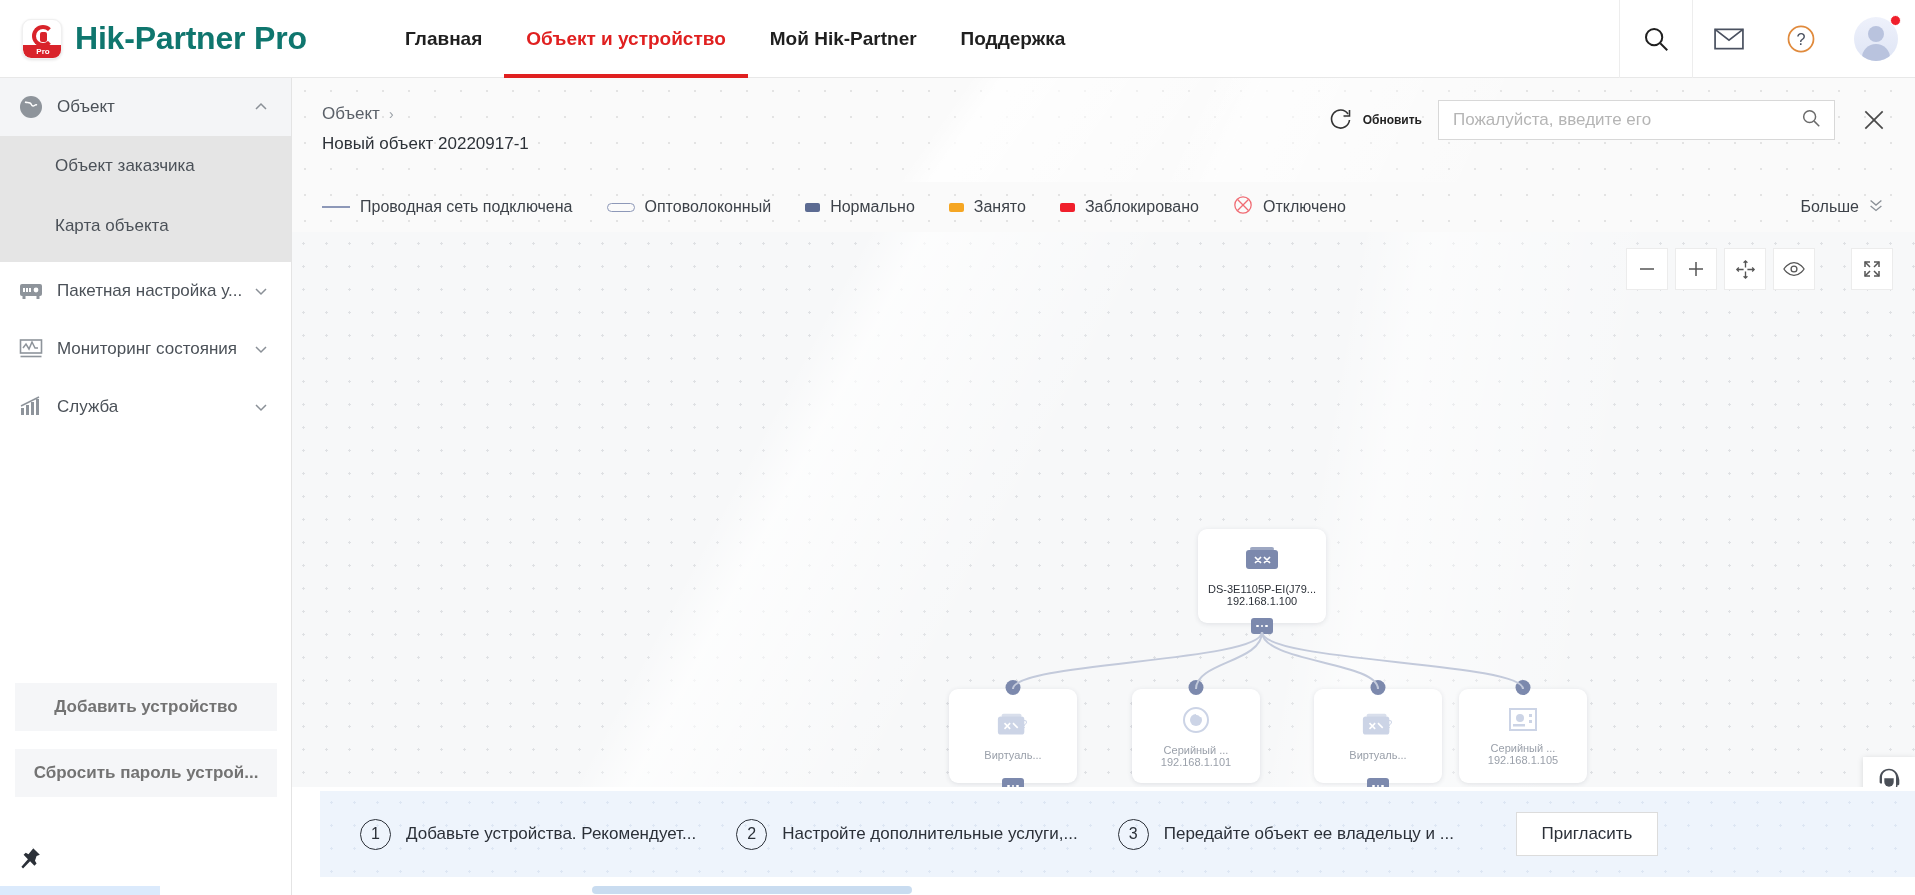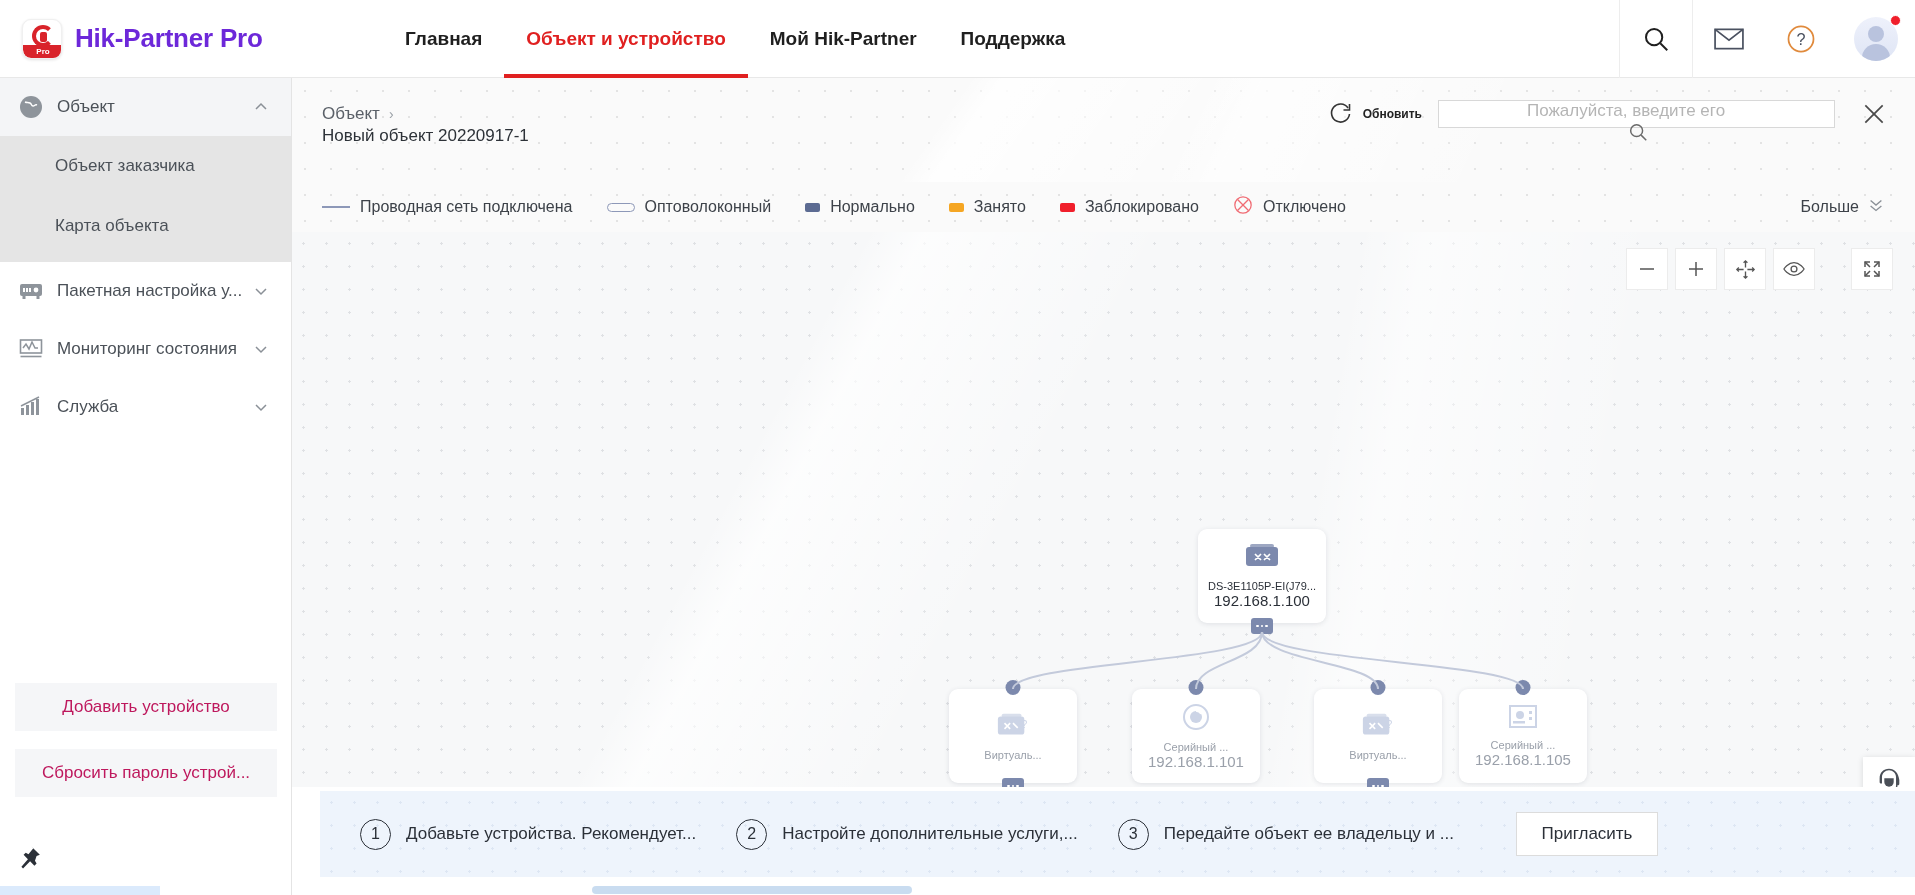--- a/index.html
+++ b/index.html
@@ -32,21 +32,21 @@
     position: absolute; left: 17px; top: 12px; width: 7px; height: 10px;
     background: #d9232a; border-radius: 2px;
   }
   .brand-logo .pro {
     position: absolute; left: 0; bottom: 0; width: 40px; height: 13px;
     background: #d9232a; color: #fff; font-size: 8px; line-height: 13px;
     text-align: center; font-weight: bold;
     border-radius: 0 0 8px 8px;
   }
   .brand-name {
-    margin-left: 13px; font-size: 26px; font-weight: bold; color: #6d28d9;
+    margin-left: 13px; font-size: 32px; font-weight: bold; color: #0f766e;
     letter-spacing: -.2px; white-space: nowrap;
   }
   .nav { display: flex; align-items: flex-end; height: 78px; margin-left: 83px; }
   .nav-item {
     position: relative; height: 78px; display: flex; align-items: center;
     padding: 0 22px; font-size: 19px; font-weight: bold; color: #1f1f1f;
     cursor: pointer; white-space: nowrap;
   }
   .nav-item.active { color: #e02020; }
   .nav-item.active::after {
@@ -97,22 +97,22 @@
     background: #e5e5e5; padding-bottom: 6px;
   }
   .side-sub-item {
     height: 60px; display: flex; align-items: center; padding-left: 55px;
     font-size: 17px; color: #4b5158; cursor: pointer;
   }
   .side-buttons { position: absolute; left: 15px; top: 605px; width: 262px; }
   .side-btn {
     width: 100%; height: 48px; background: #f5f6f8; border: none;
     font-family: "Liberation Sans", sans-serif;
-    font-size: 17px; color: #be185d; cursor: pointer; margin-bottom: 18px;
-    white-space: nowrap; overflow: hidden; text-overflow: ellipsis; padding: 0 8px;
+    font-size: 17px; color: #737373; cursor: pointer; margin-bottom: 18px;
+    white-space: nowrap; overflow: hidden; text-overflow: ellipsis; padding: 0 8px; font-weight: bold;
   }
   .pin-icon { position: absolute; left: 16px; bottom: 25px; width: 26px; height: 26px; cursor: pointer; }
 
   
   .main {
     position: absolute; top: 78px; left: 292px; width: 1623px; height: 817px;
     background: #ffffff;
   }
   .topbar {
     position: relative; height: 104px; background: #fafafa;
@@ -128,33 +128,33 @@
       linear-gradient(115deg, transparent 55%, rgba(255,255,255,.7) 58%, transparent 75%);
     pointer-events:none;
   }
   .breadcrumb {
     position: absolute; left: 30px; top: 26px; font-size: 17px; color: #5a6068;
     display: flex; align-items: center; gap: 9px; z-index: 2;
   }
   .crumb-link { cursor: pointer; }
   .crumb-sep { color: #9aa0a7; font-size: 14px; }
   .crumb-current {
-    position: absolute; left: 30px; top: 48px; font-size: 17px; color: #2d3238;
+    position: absolute; left: 30px; top: 56px; font-size: 17px; color: #2d3238;
     height: 16px; overflow: hidden; z-index: 2;
   }
   .topbar-right {
     position: absolute; right: 28px; top: 22px; display: flex; align-items: center; z-index: 3;
   }
   .refresh-btn {
     display: flex; align-items: center; gap: 11px; cursor: pointer; margin-right: 16px;
     font-size: 12px; font-weight: bold; color: #222; white-space: nowrap;
   }
   .search-box {
-    width: 397px; height: 28px; border: 1px solid #d8d8d8; background: #fff;
-    display: flex; align-items: center; padding: 0 12px 0 14px; flex-direction: column;
+    width: 397px; height: 40px; border: 1px solid #d8d8d8; background: #fff;
+    display: flex; align-items: center; padding: 0 12px 0 14px;
   }
   .search-box input {
     flex: 1; border: none; outline: none; font-size: 17px; color: #333;
     font-family: "Liberation Sans", sans-serif; background: transparent;
   }
   .search-box input::placeholder { color: #b5b5b5; }
   .close-x { margin-left: 26px; cursor: pointer; width: 26px; height: 26px; }
 
   
   .legend {
@@ -204,21 +204,21 @@
     display: flex; flex-direction: column; align-items: center; justify-content: center;
     cursor: pointer;
   }
   .node.root { width: 128px; height: 94px; }
   .node-ico { margin-bottom: 5px; }
   .node-title {
     font-size: 11px; color: #9aa0aa; max-width: 118px; white-space: nowrap;
     overflow: hidden; text-overflow: ellipsis; text-align: center;
   }
   .node-title.dark { color: #2b3038; }
-  .node-ip { font-size: 15px; color: #9aa0aa; text-align: center; }
+  .node-ip { font-size: 11px; color: #9aa0aa; text-align: center; }
   .node-ip.dark { color: #2b3038; }
   .port-chip {
     position: absolute; left: 50%; bottom: -11px; transform: translateX(-50%);
     width: 22px; height: 16px; background: #7c89ad; border-radius: 3px;
     display: flex; align-items: center; justify-content: center; gap: 2px;
   }
   .port-chip i { width: 2.5px; height: 2.5px; background: #fff; border-radius: 50%; display: block; }
   .top-knob {
     position: absolute; left: 50%; top: -9px; transform: translateX(-50%);
     width: 15px; height: 15px; background: #7c89ad; border-radius: 50%;

